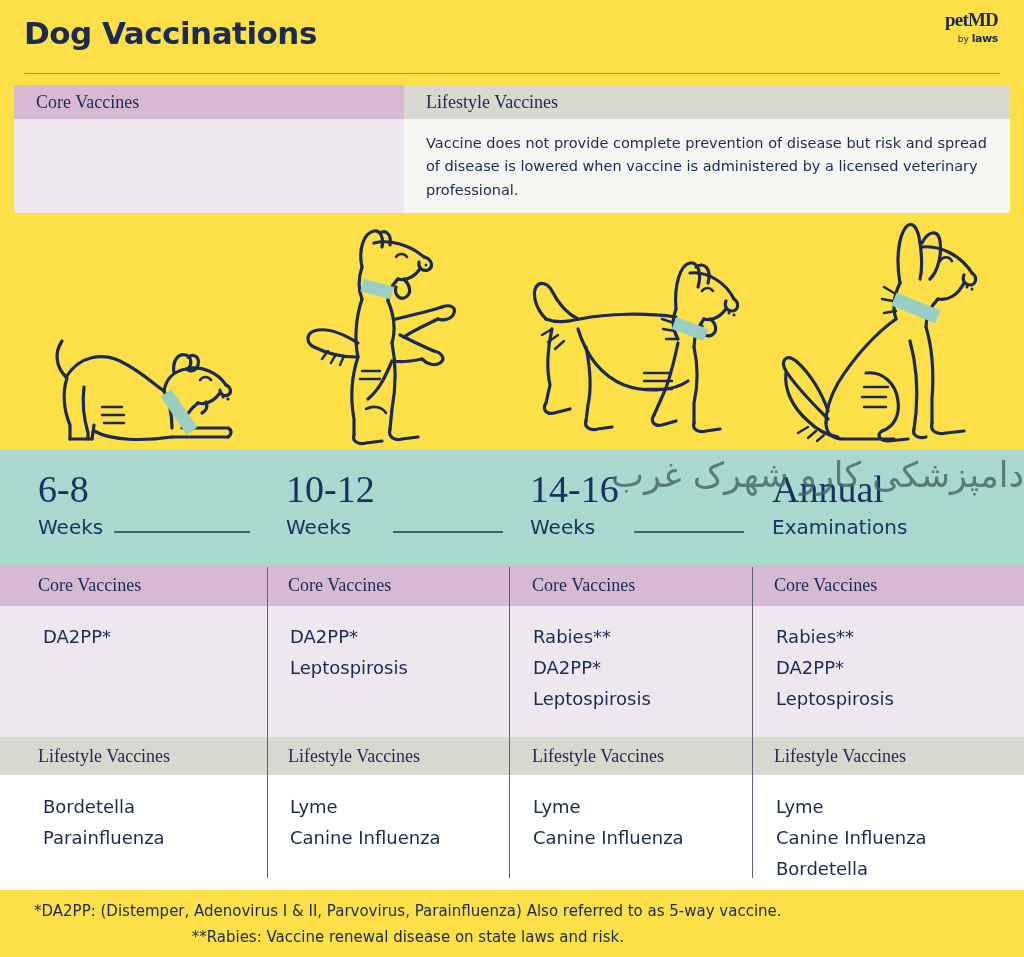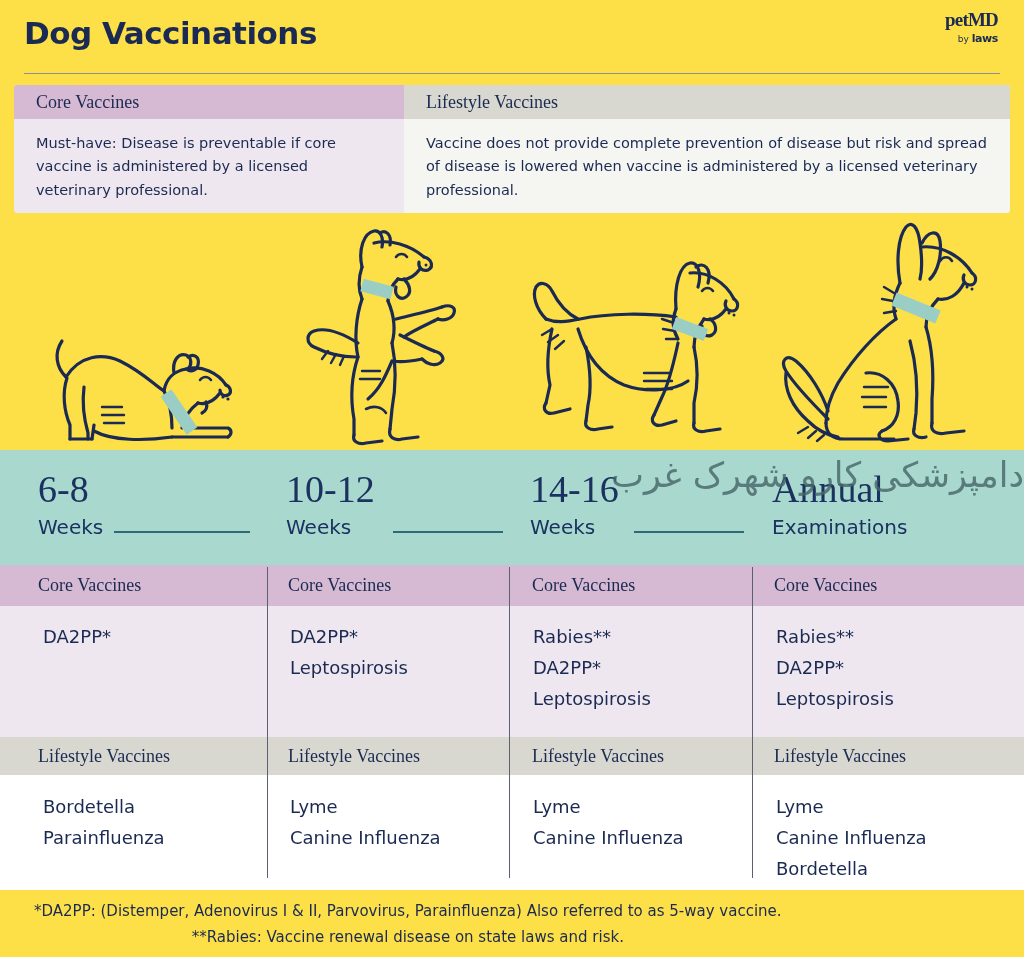--- a/index.html
+++ b/index.html
@@ -242,21 +242,20 @@
     <div class="brand-sub">
       <span>by</span>
       <b>laws</b>
     </div>
   </div>
   <div class="header-rule"></div>
 
   <div class="legend">
     <div class="legend-col core">
       <div class="legend-head">Core Vaccines</div>
-      <div class="legend-body">Must-have: Disease is preventable if core vaccine is administered by a licensed veterinary professional.</div>
     </div>
     <div class="legend-col lifestyle">
       <div class="legend-head">Lifestyle Vaccines</div>
       <div class="legend-body">Vaccine does not provide complete prevention of disease but risk and spread of disease is lowered when vaccine is administered by a licensed veterinary professional.</div>
     </div>
   </div>
 
   <div class="dogs">
 
     <div class="dog" style="left:40px; top:118px;">

